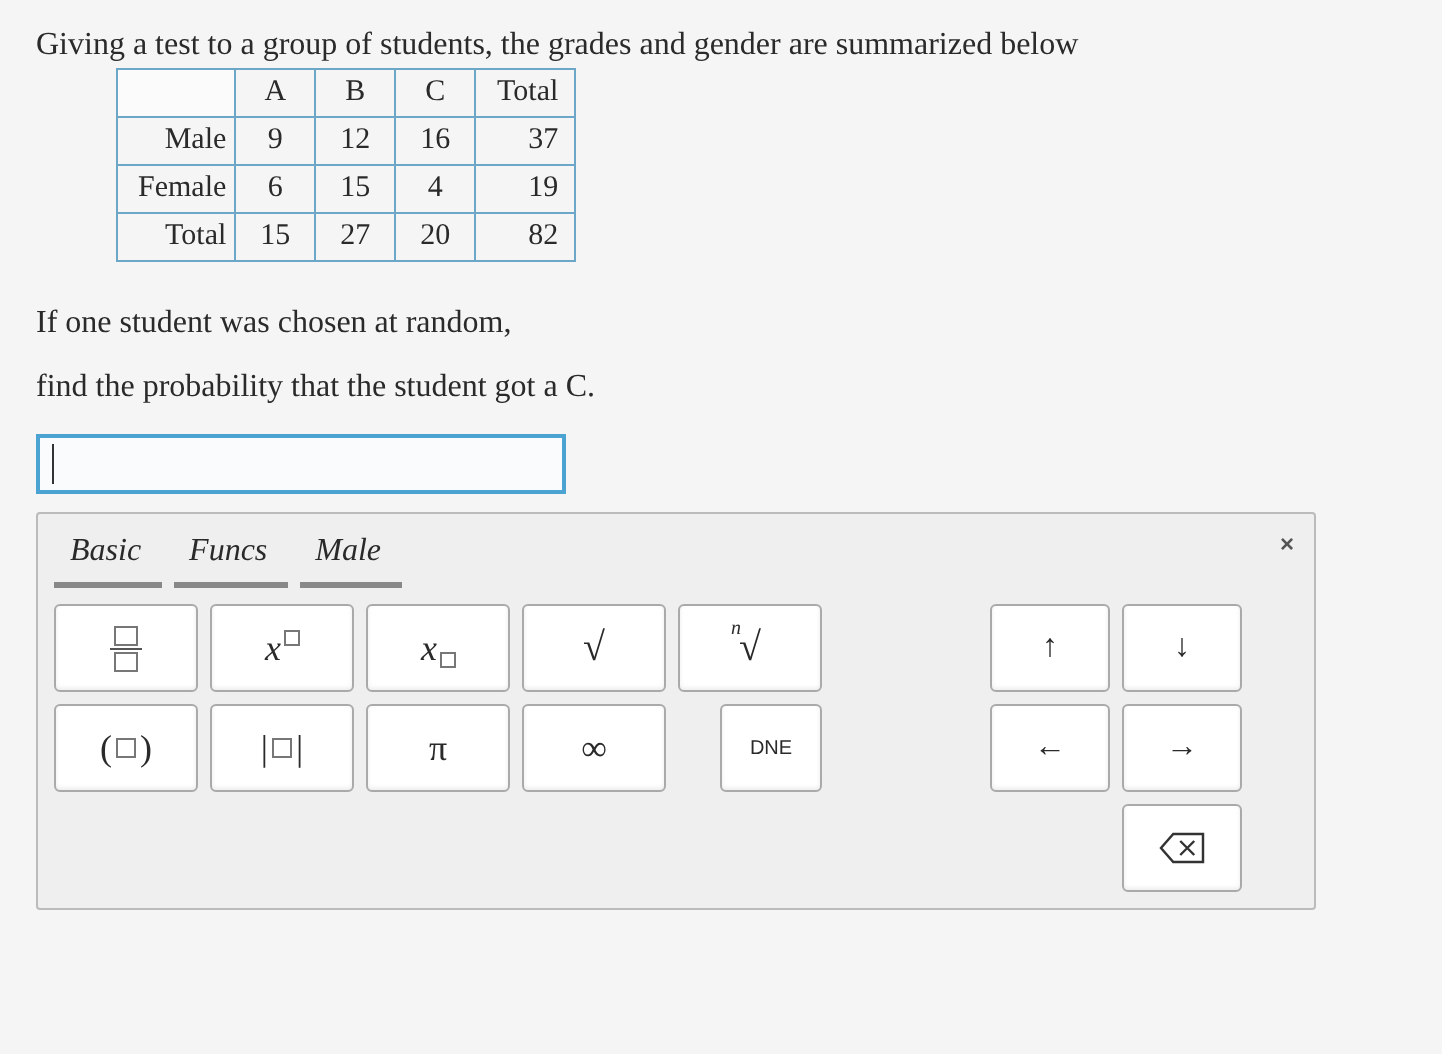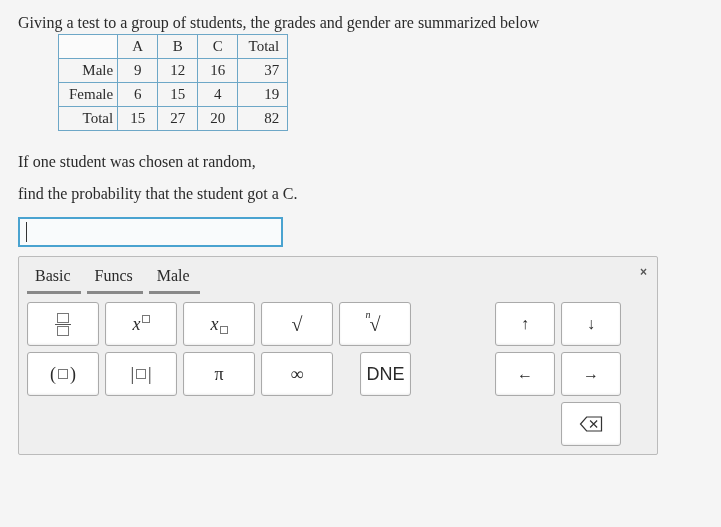--- a/index.html
+++ b/index.html
@@ -51,20 +51,21 @@
       width: 640px;
       border: 1px solid #bbb;
       background: #efefef;
       border-radius: 2px;
       position:relative;
     }
     .tabs {
       display:flex; gap:0; padding:6px 8px 0 8px;
       font-family: Georgia, serif;
       font-size:16px;
+      font-style:italic;
     }
     .tab {
       padding: 4px 10px 6px 8px;
       cursor:pointer;
       border-bottom: 3px solid #888;
       margin-right: 6px;
     }
     .close-x {
       position:absolute; right:10px; top:8px;
       font-family: Arial, sans-serif; font-size:12px; cursor:pointer;
@@ -193,21 +194,21 @@
     </div>
     <div class="key">
       <span class="abs-bars">|<span class="sq"></span>|</span>
     </div>
     <div class="key">
       <span>π</span>
     </div>
     <div class="key">
       <span>∞</span>
     </div>
-    <div class="key" style="font-size:18px; font-family:Arial,sans-serif;margin-left:21px;">
+    <div class="key" style="font-size:10px; font-family:Arial,sans-serif;margin-left:21px;">
       <span>DNE</span>
     </div>
     <div class="key empty-cell"></div>
     <div class="key nav">
       <span>←</span>
     </div>
     <div class="key nav">
       <span>→</span>
     </div>
 

